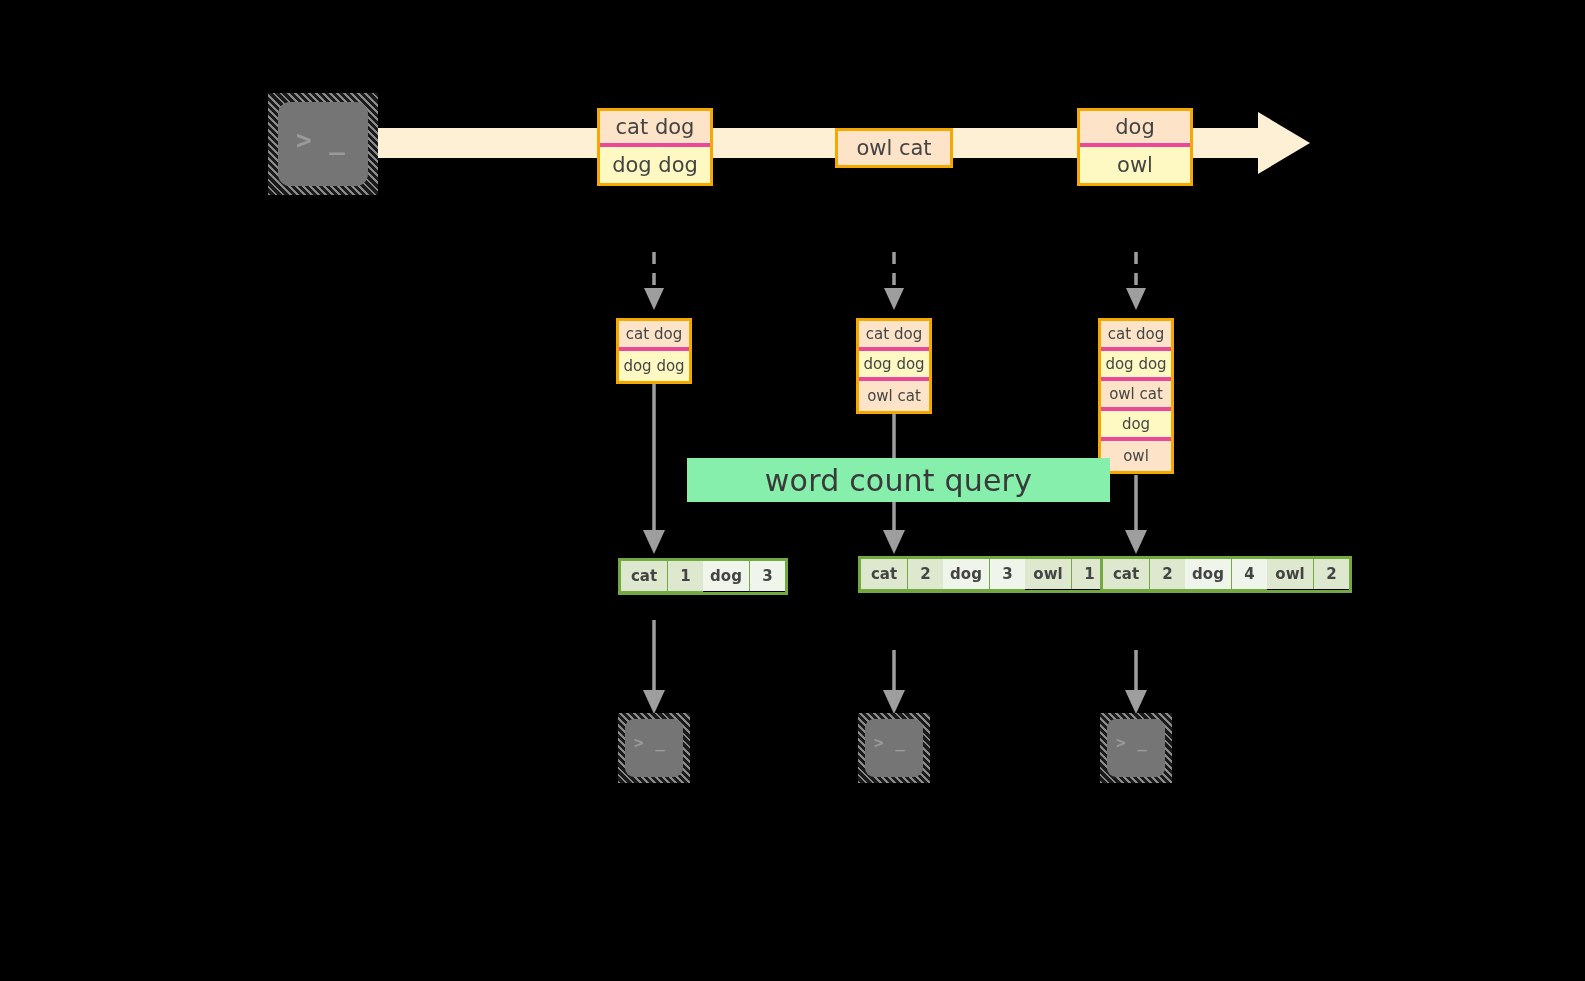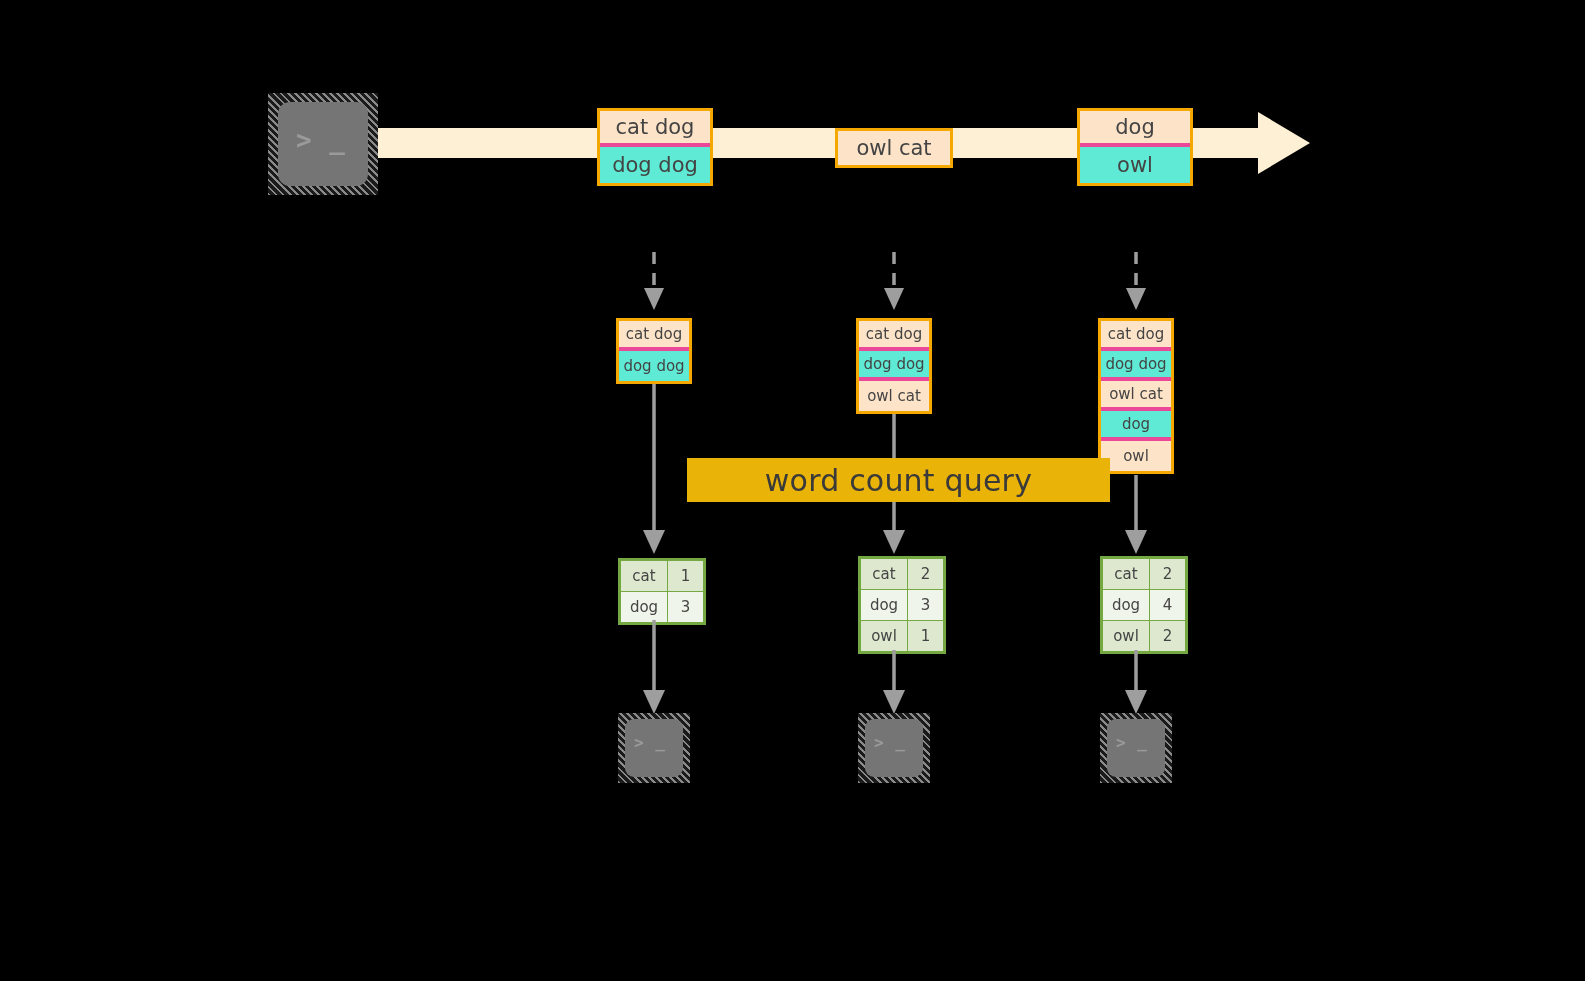--- a/index.html
+++ b/index.html
@@ -66,36 +66,37 @@
     flex: 1 1 auto;
     display: flex;
     align-items: center;
     justify-content: center;
     color: #444444;
     white-space: nowrap;
     border-bottom: 4px solid #ec4899;
   }
   .msgrow:last-child { border-bottom: none; }
   .msgrow.sh-dark  { background: #fde4c8; }
-  .msgrow.sh-light { background: #5eead4; }
+  .msgrow.sh-light { background: #fef9c3; }
 
   
   .msgbox.top        { border-width: 3px; }
   .msgbox.top .msgrow { font-size: 21px; height: 36px; }
 
   
   .msgbox.state .msgrow { font-size: 15px; height: 30px; }
 
   
   .restable {
     position: absolute;
     box-sizing: border-box;
     border: 3px solid #74a942;
     display: flex;
-    flex-direction: column;
+    flex-direction: row;
+    font-weight: bold;
   }
   .resrow {
     display: flex;
     height: 30px;
     border-bottom: 1px solid #74a942;
   }
   .resrow:last-child { border-bottom: none; }
   .rescell {
     box-sizing: border-box;
     display: flex;
@@ -109,21 +110,21 @@
   .rescell.val { width: 35px; }
   .resrow.sh-dark  .rescell { background: #dde8cf; }
   .resrow.sh-light .rescell { background: #f0f5eb; }
 
   
   .connector { position: absolute; }
 
   
   .query-label {
     position: absolute;
-    background: #eab308;
+    background: #86efac;
     color: #3a3a3a;
     display: flex;
     align-items: center;
     justify-content: center;
     font-size: 30px;
     white-space: nowrap;
     letter-spacing: 0.2px;
   }
 </style>
 </head>

